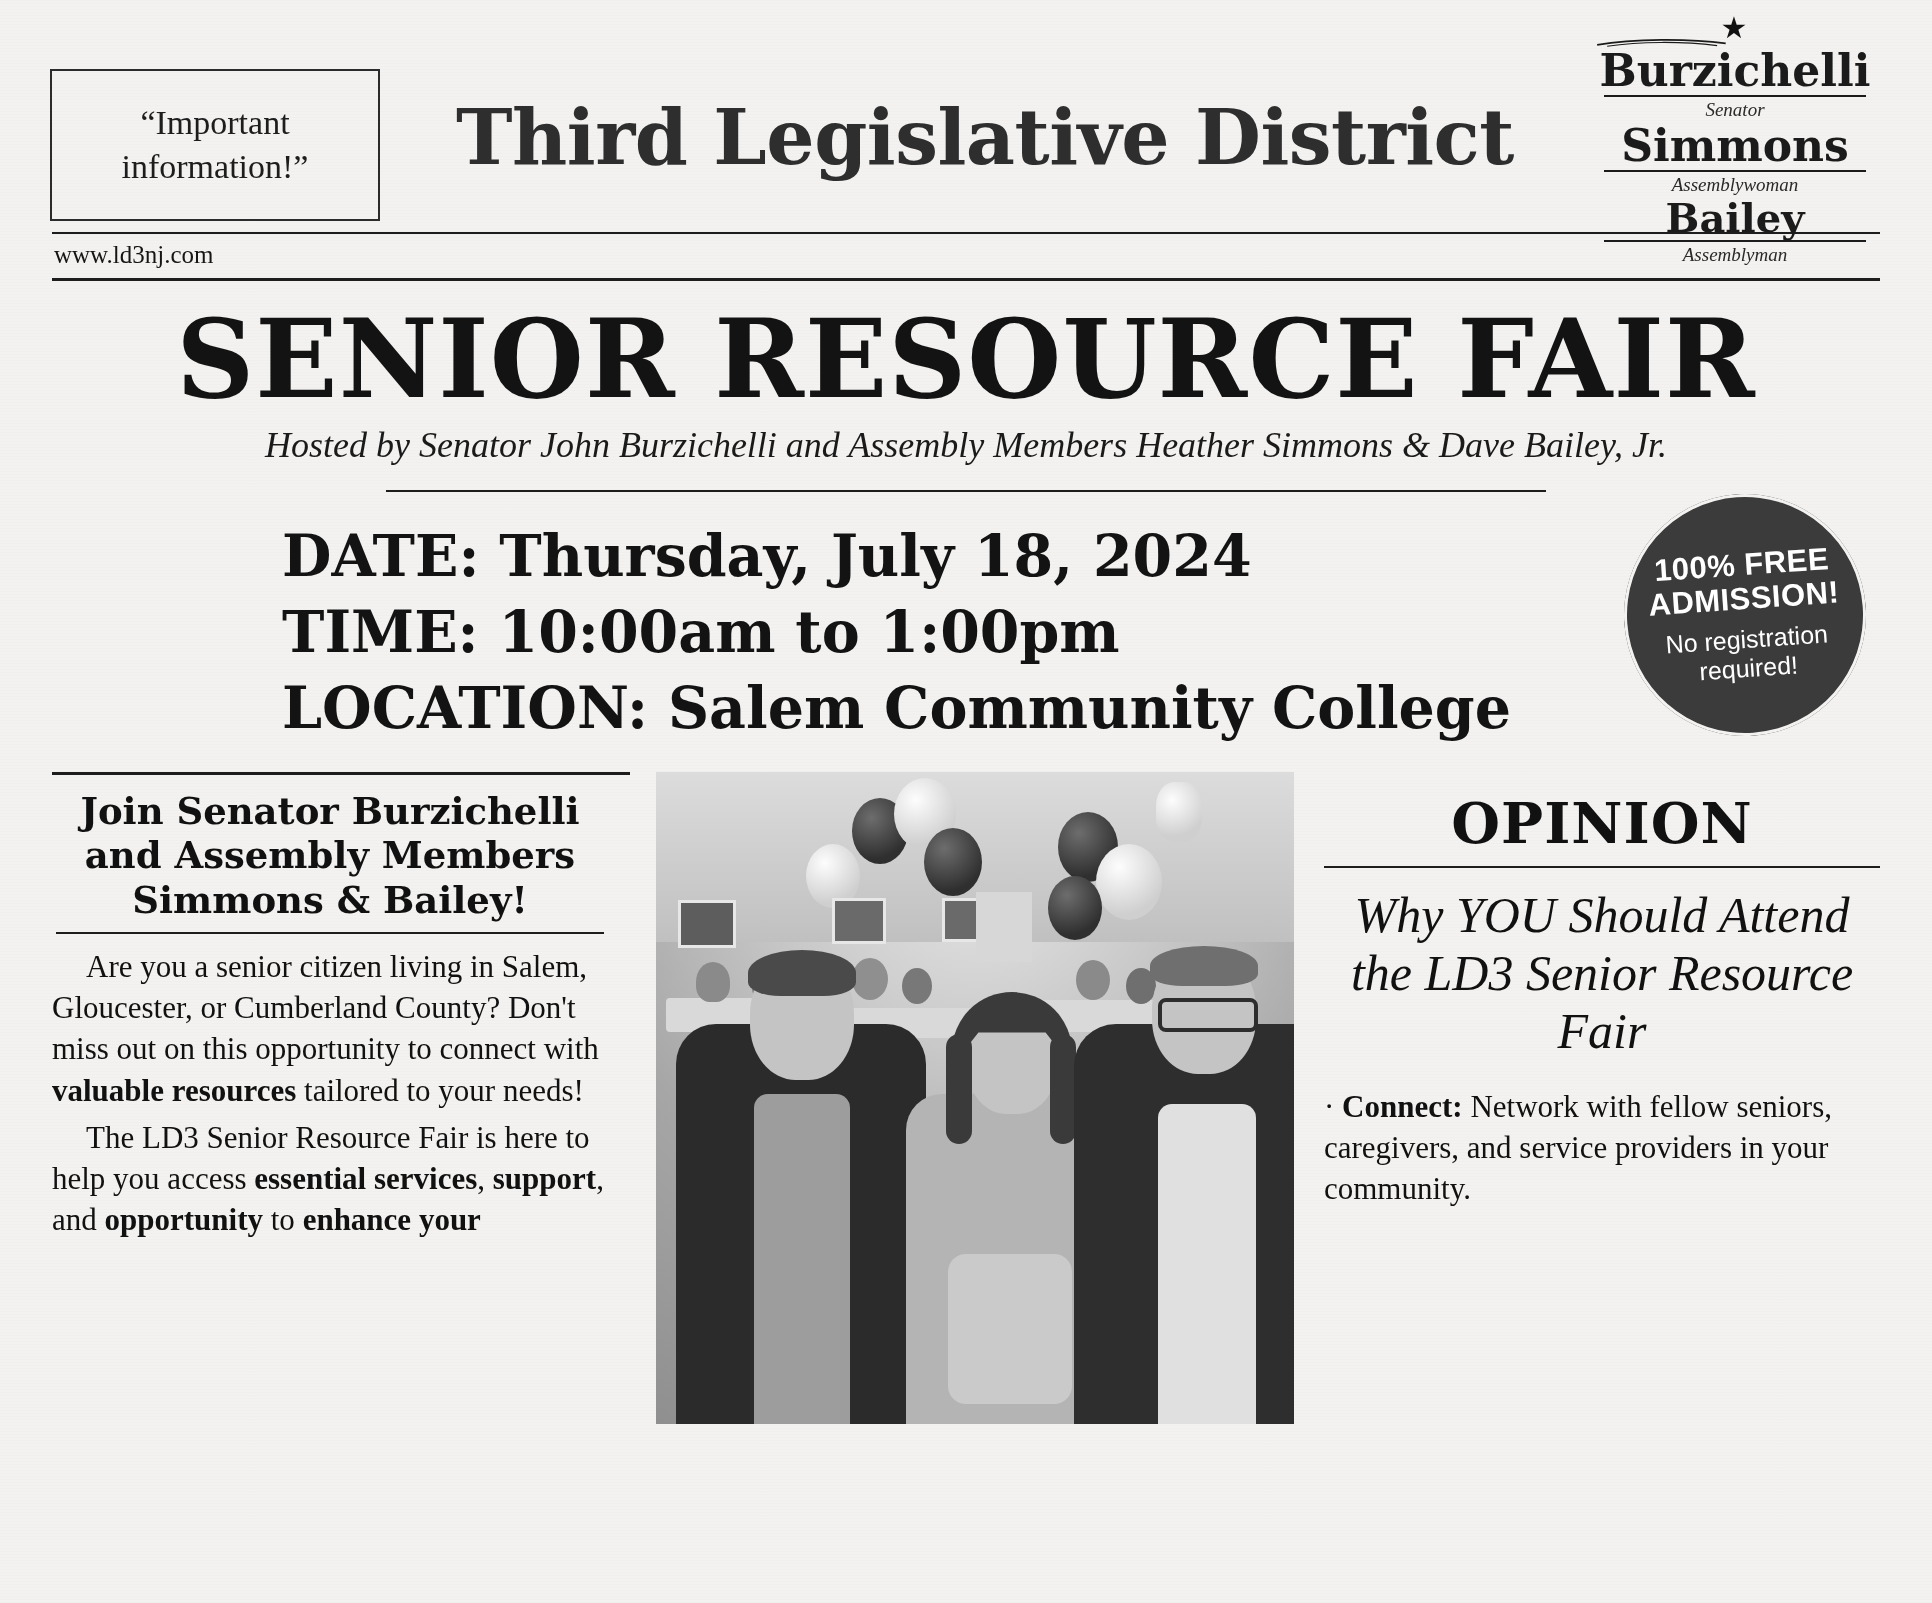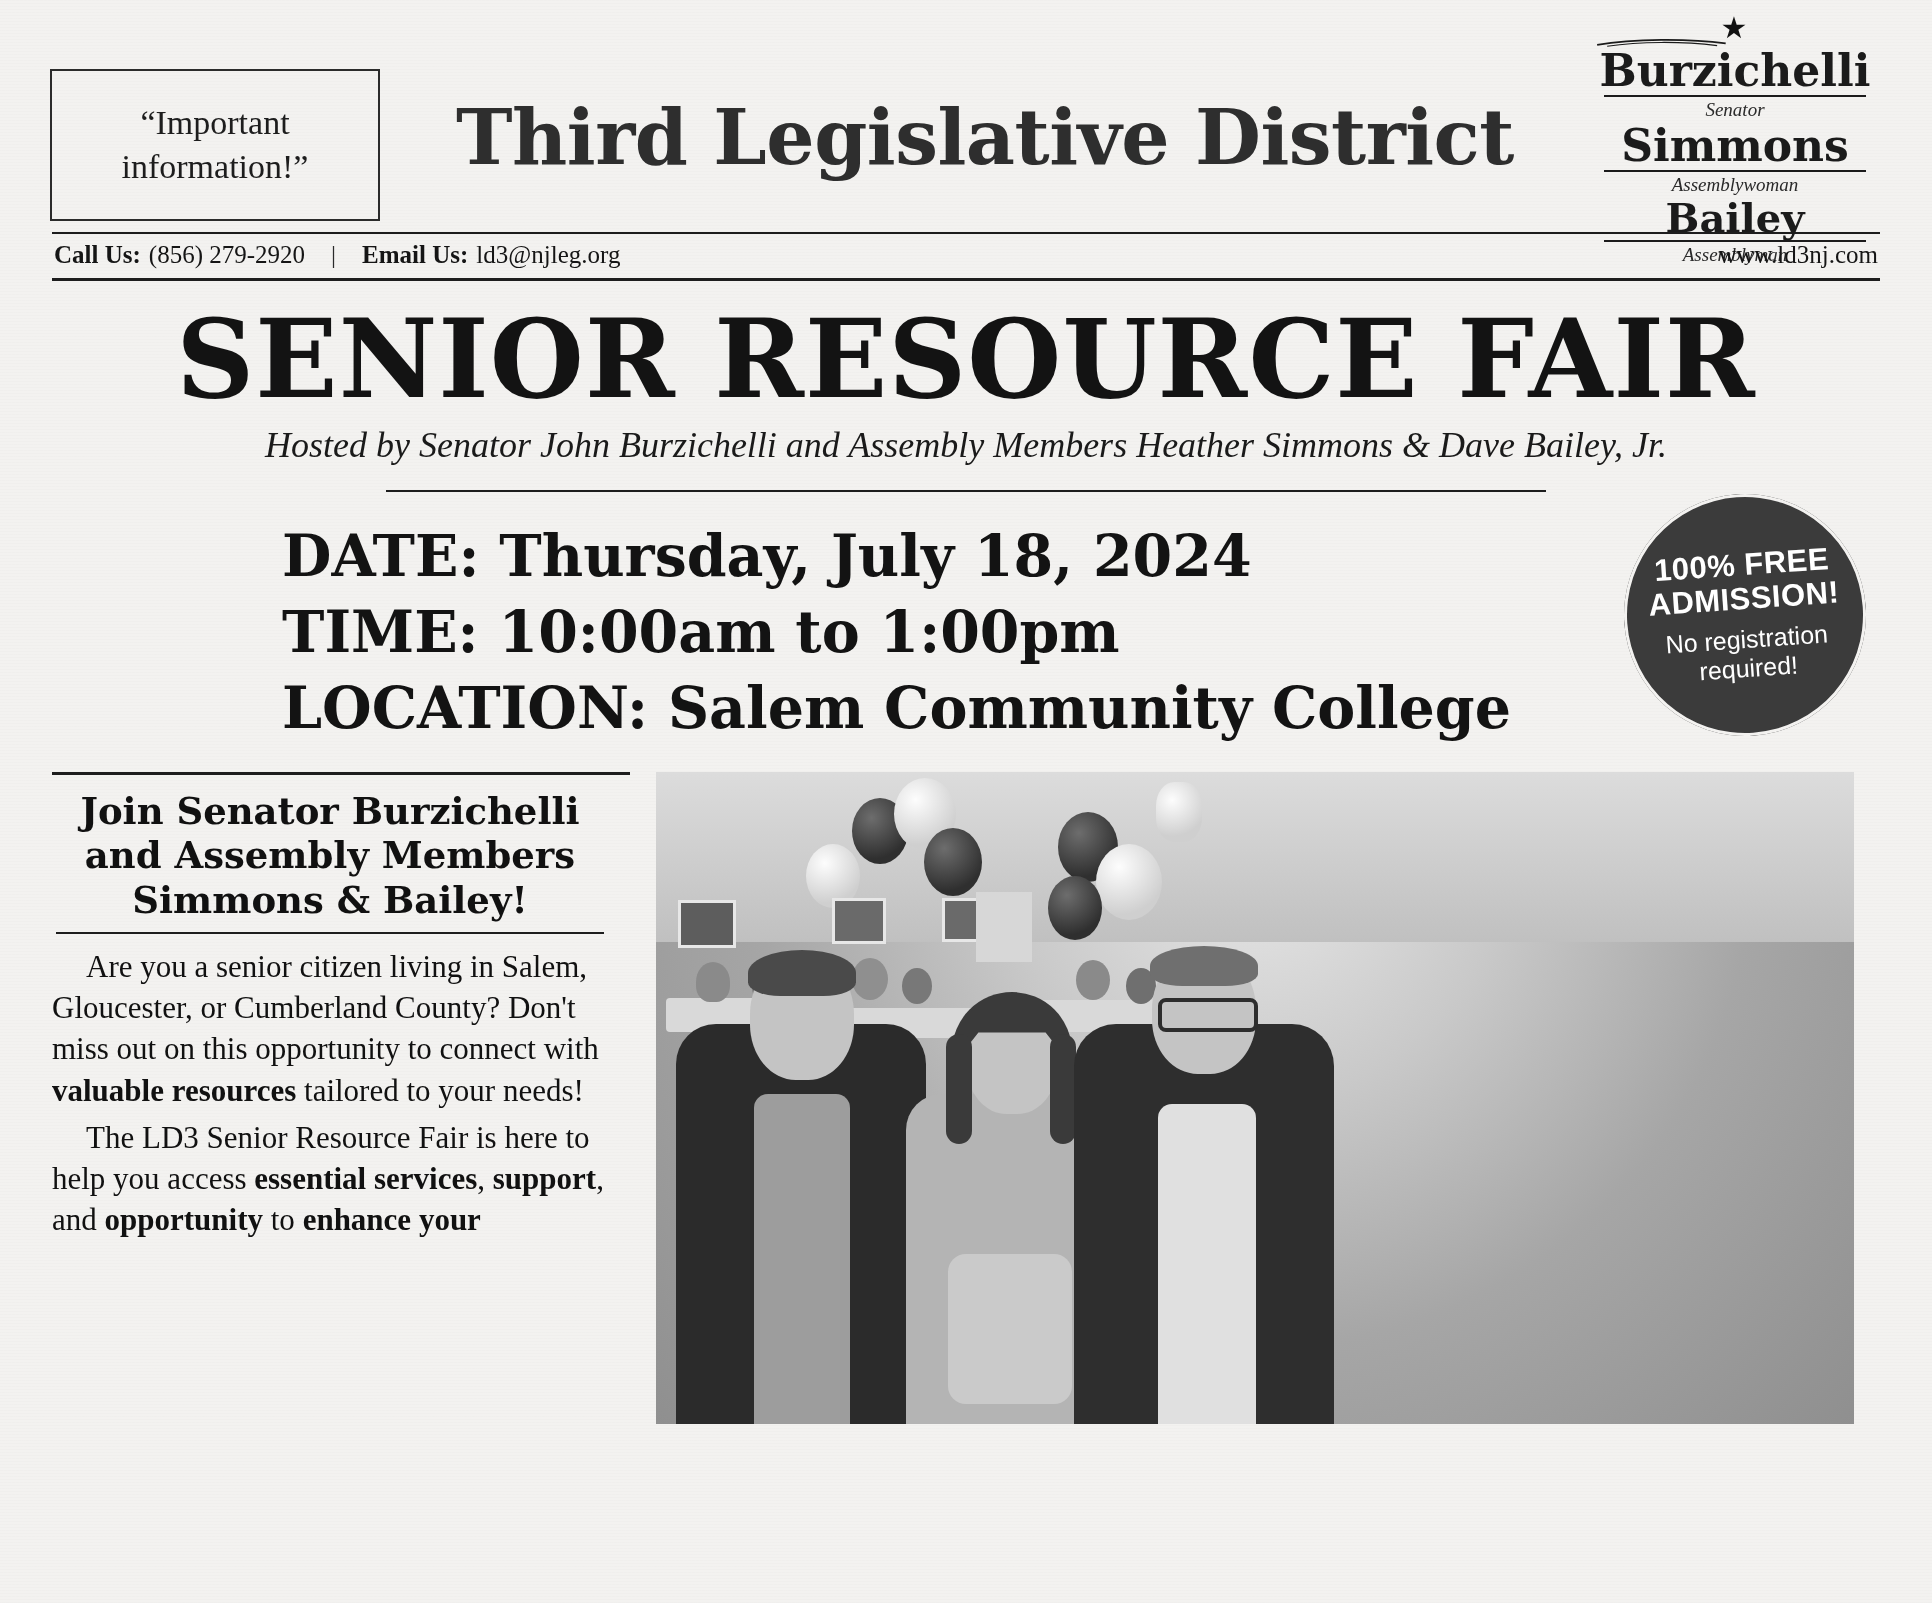--- a/index.html
+++ b/index.html
@@ -326,29 +326,20 @@
       <div class="logo-name">Burzichelli</div>
       <div class="logo-role">Senator</div>
       <div class="logo-name">Simmons</div>
       <div class="logo-role">Assemblywoman</div>
       <div class="logo-name small">Bailey</div>
       <div class="logo-role">Assemblyman</div>
     </div>
   </div>
 
   <div class="contactbar">
-    <div class="left">
-      <span style="font-weight:bold;">Call Us:</span>
-      <span style="width:8px;"></span>
-      <span>(856) 279-2920</span>
-      <span class="sep">|</span>
-      <span style="font-weight:bold;">Email Us:</span>
-      <span style="width:8px;"></span>
-      <span>ld3@njleg.org</span>
-    </div>
     <div class="right">
       <span>www.ld3nj.com</span>
     </div>
   </div>
 
   <div class="headline">SENIOR RESOURCE FAIR</div>
   <div class="subhead">Hosted by Senator John Burzichelli and Assembly Members Heather Simmons &amp; Dave Bailey, Jr.</div>
 
   <div class="details-wrap">
     <div class="rule-short"></div>
@@ -447,15 +438,24 @@
         <div class="ph-person" style="left:418px;width:260px;height:478px;">
           <div class="ph-body" style="left:0;bottom:0;width:260px;height:400px;background:#2e2e2e;border-radius:42px 42px 0 0;"></div>
           <div style="position:absolute;left:84px;bottom:0;width:98px;height:320px;background:#e3e0da;border-radius:14px 14px 0 0;"></div>
           <div class="ph-head" style="left:78px;top:4px;width:104px;height:124px;"></div>
           <div style="position:absolute;left:76px;top:0;width:108px;height:40px;background:#6f6f6f;border-radius:50% 50% 30% 30%;"></div>
           <div style="position:absolute;left:84px;top:52px;width:92px;height:26px;border:4px solid #2d2d2d;border-radius:8px;"></div>
         </div>
       </div>
     </div>
 
+    <div class="col-right">
+      <div class="opinion">OPINION</div>
+      <div class="optitle">Why YOU Should Attend the LD3 Senior Resource Fair</div>
+      <div class="bullet">
+        <span>·</span>
+        <b>Connect:</b>
+        <span> Network with fellow seniors, caregivers, and service providers in your community.</span>
+      </div>
+    </div>
 
   </div>
 </div>
 
 </body></html>

